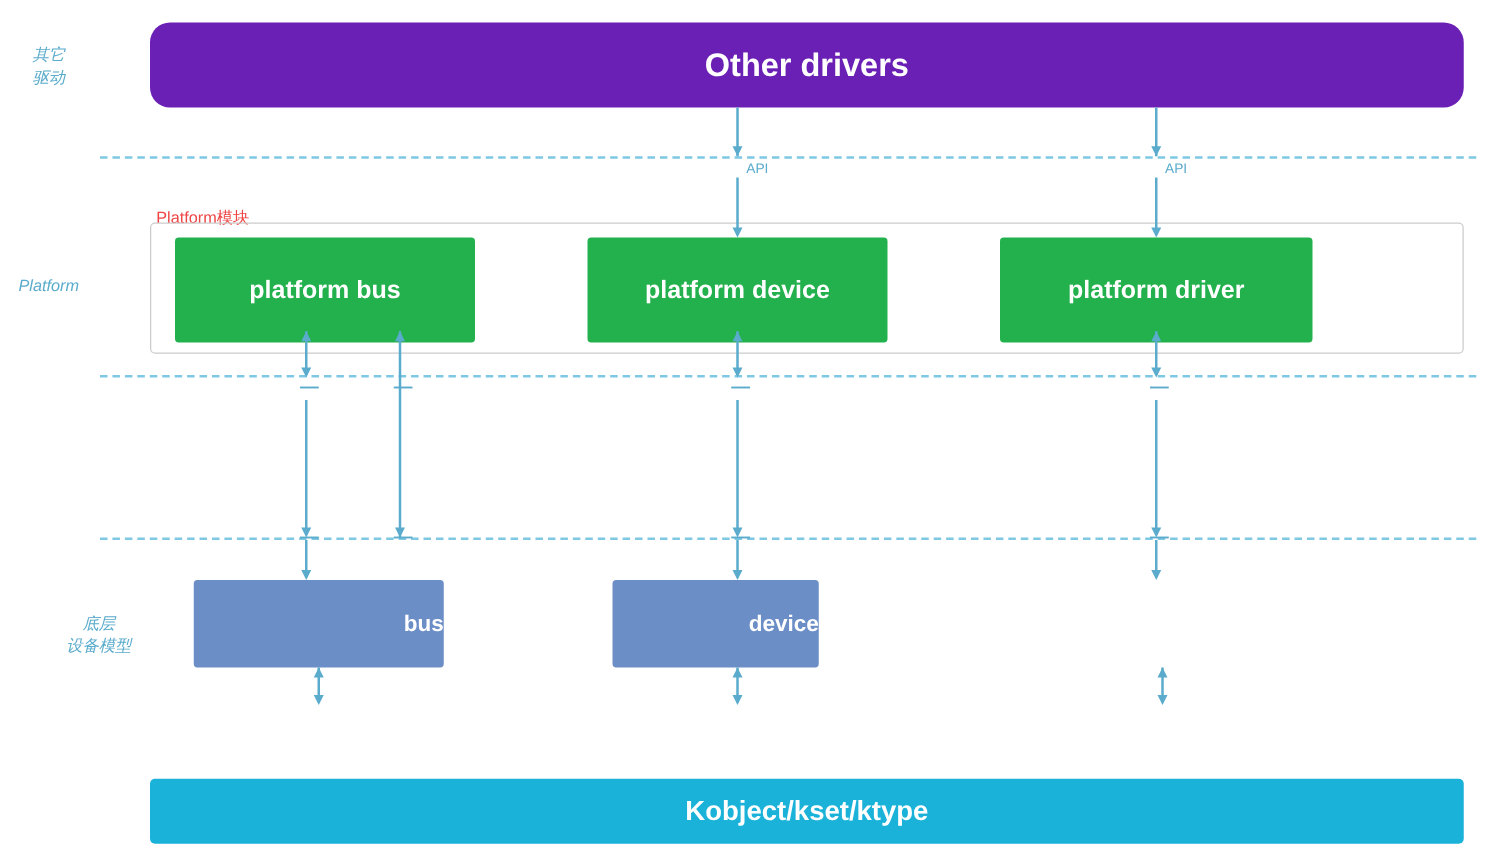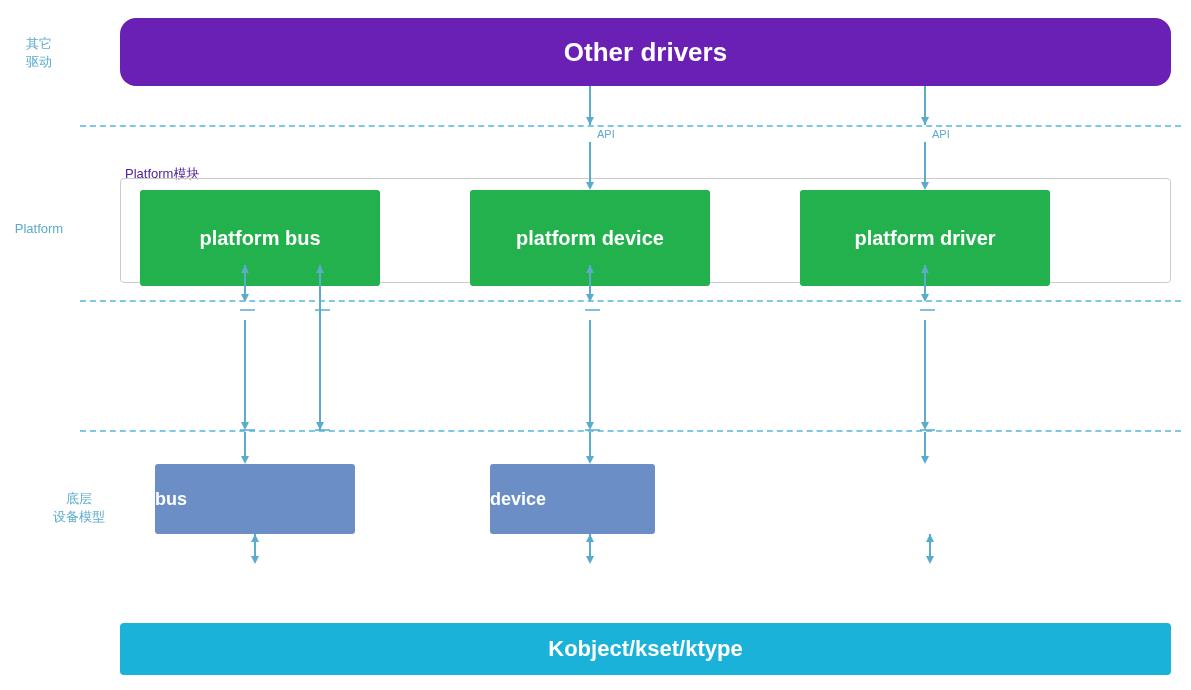--- a/index.html
+++ b/index.html
@@ -31,20 +31,21 @@
 
     
     .layer-label {
       position: absolute;
       left: 5px;
       color: #5aabcc;
       font-size: 13px;
       line-height: 1.4;
       text-align: center;
       width: 68px;
+      font-style: italic;
     }
 
     
     .other-drivers-box {
       position: absolute;
       top: 18px;
       left: 120px;
       right: 20px;
       height: 68px;
       background: #6a1fb5;
@@ -57,21 +58,21 @@
       color: #fff;
       font-size: 26px;
       font-weight: bold;
     }
 
     
     .platform-module-label {
       position: absolute;
       top: 165px;
       left: 125px;
-      color: #4c1d95;
+      color: #ef4444;
       font-size: 13px;
     }
 
     
     .platform-section {
       position: absolute;
       top: 178px;
       left: 120px;
       right: 20px;
       height: 105px;
@@ -82,21 +83,21 @@
 
     
     .green-box {
       position: absolute;
       background: #22b14c;
       border-radius: 3px;
       display: flex;
       align-items: center;
       justify-content: center;
       top: 190px;
-      height: 96px;
+      height: 84px;
     }
     .green-box span {
       color: #fff;
       font-size: 20px;
       font-weight: bold;
     }
 
     .green-bus {
       left: 140px;
       width: 240px;
@@ -110,21 +111,21 @@
       width: 250px;
     }
 
     
     .blue-box {
       position: absolute;
       background: #6b8ec7;
       border-radius: 3px;
       display: flex;
       align-items: center;
-      justify-content: flex-start;
+      justify-content: flex-end;
       height: 70px;
     }
     .blue-box span {
       color: #fff;
       font-size: 18px;
       font-weight: bold;
     }
 
     .blue-bus {
       left: 155px;

